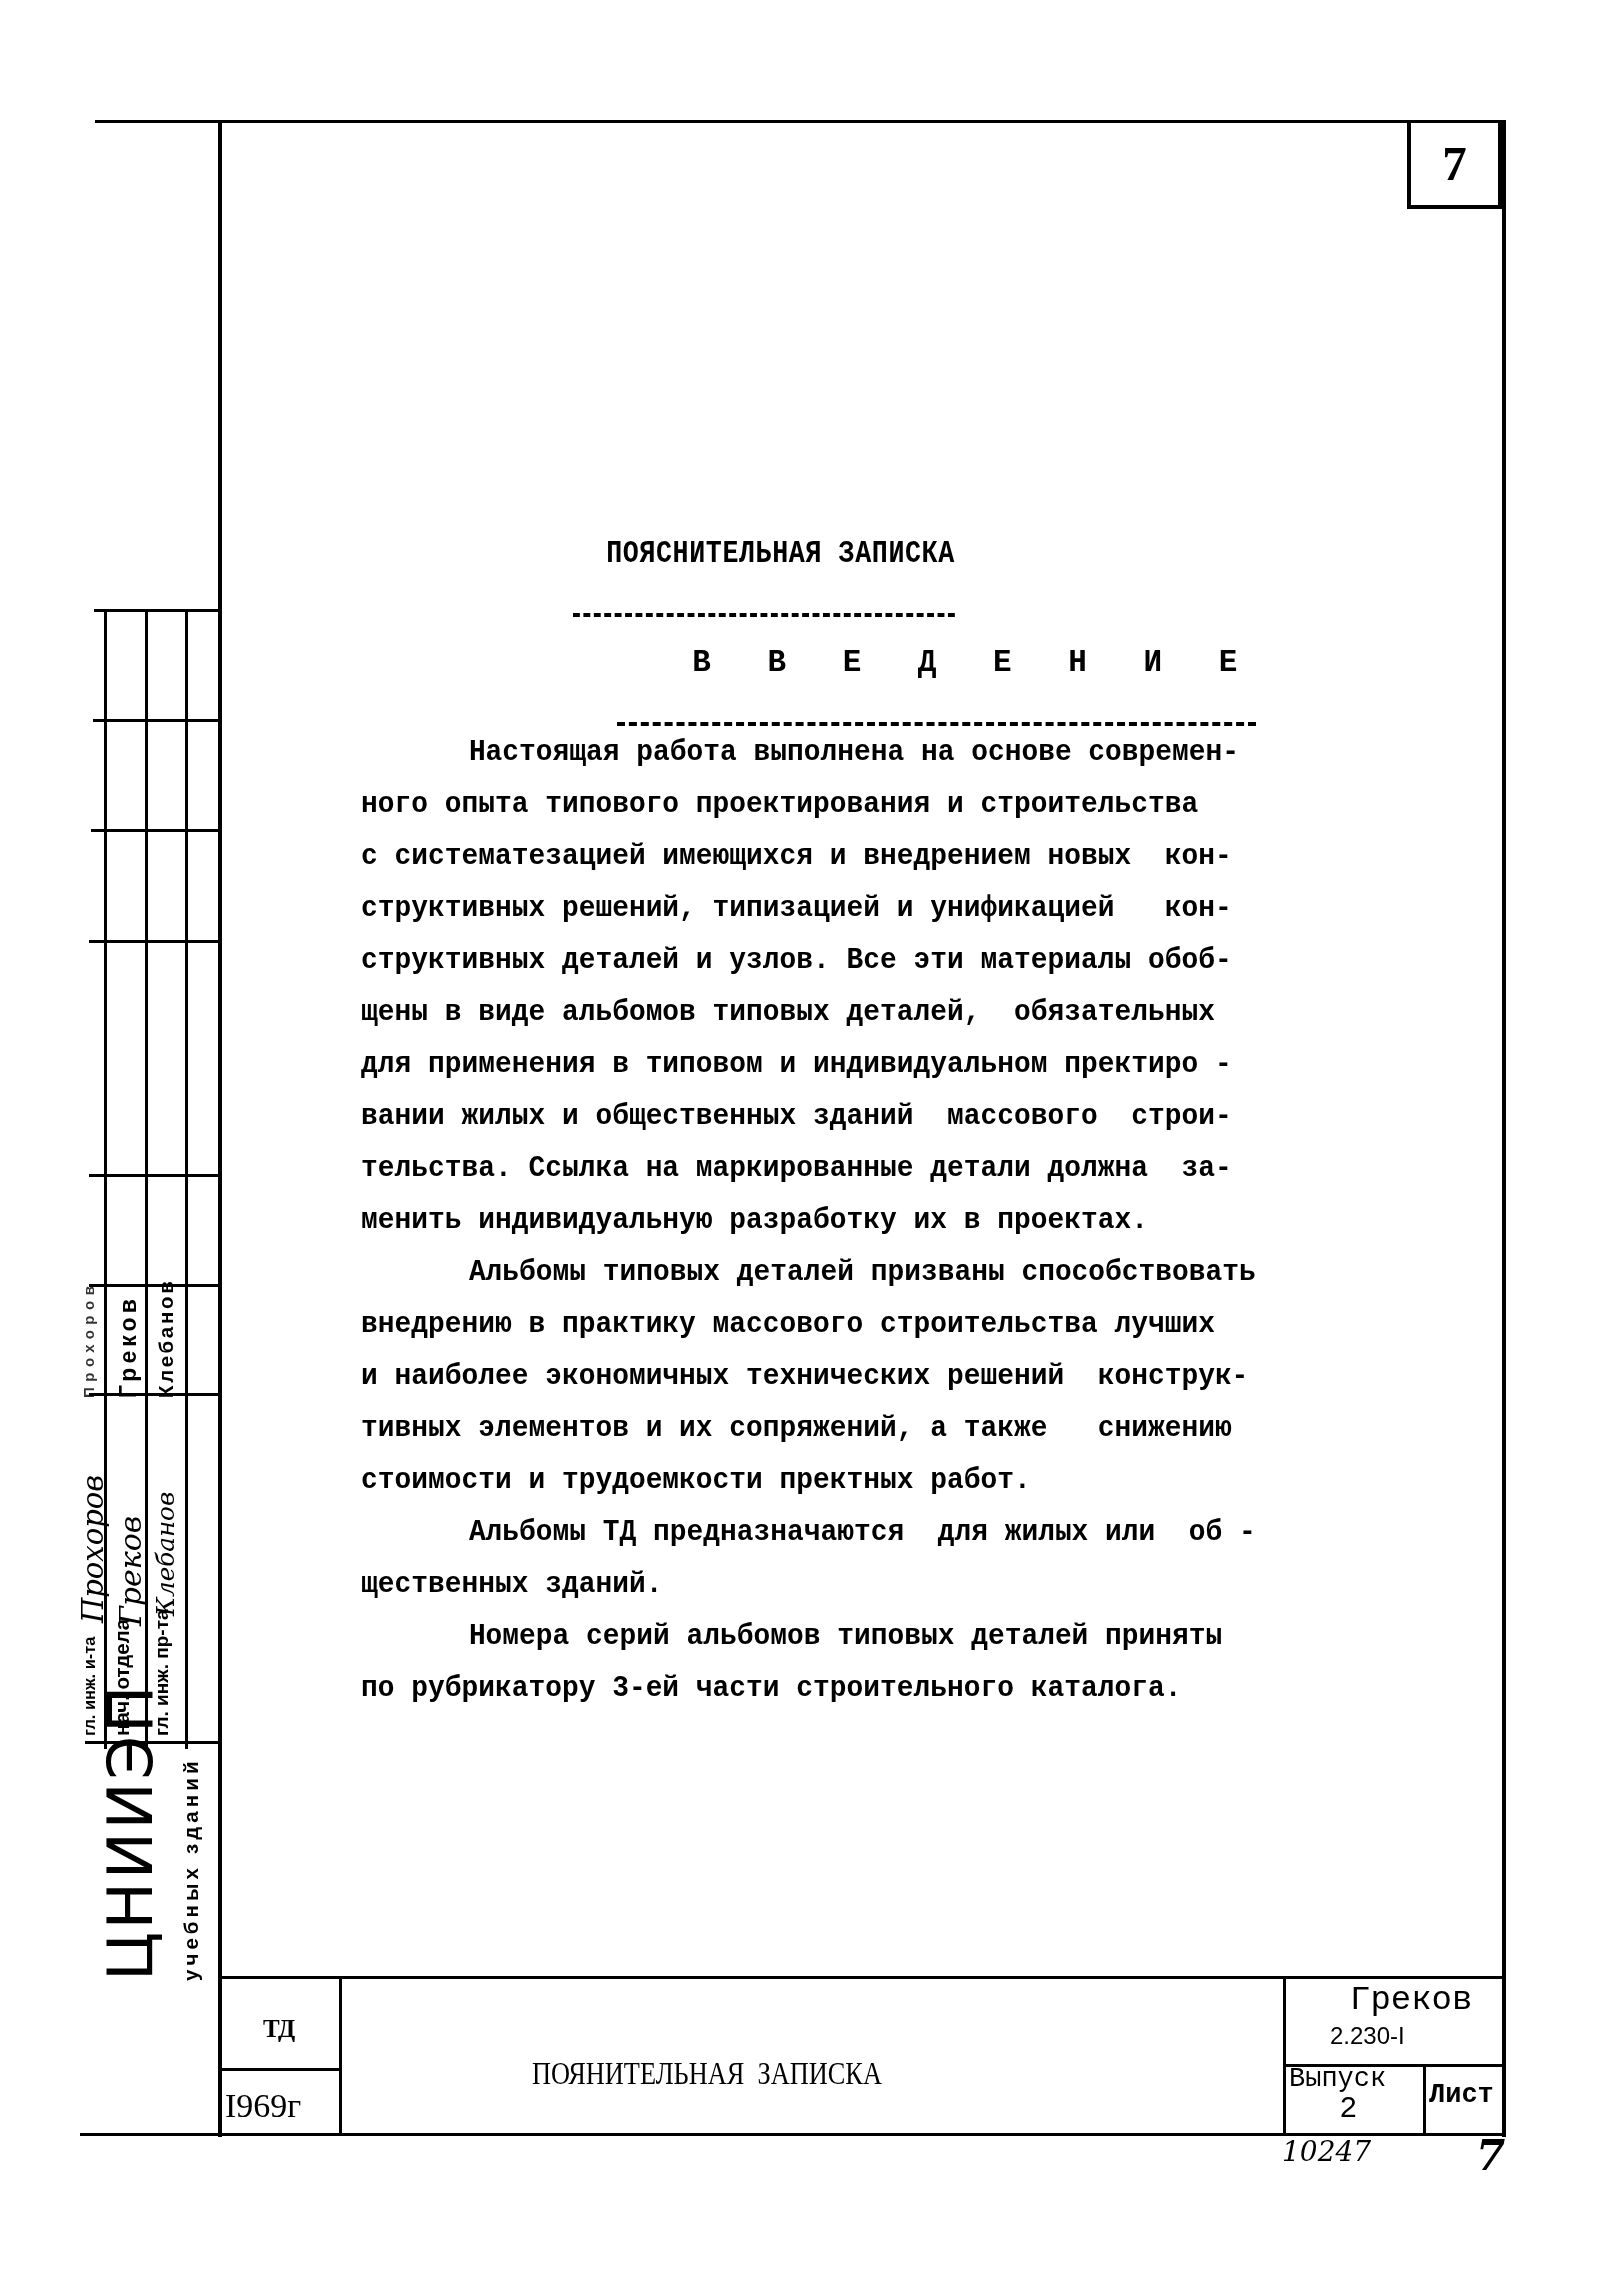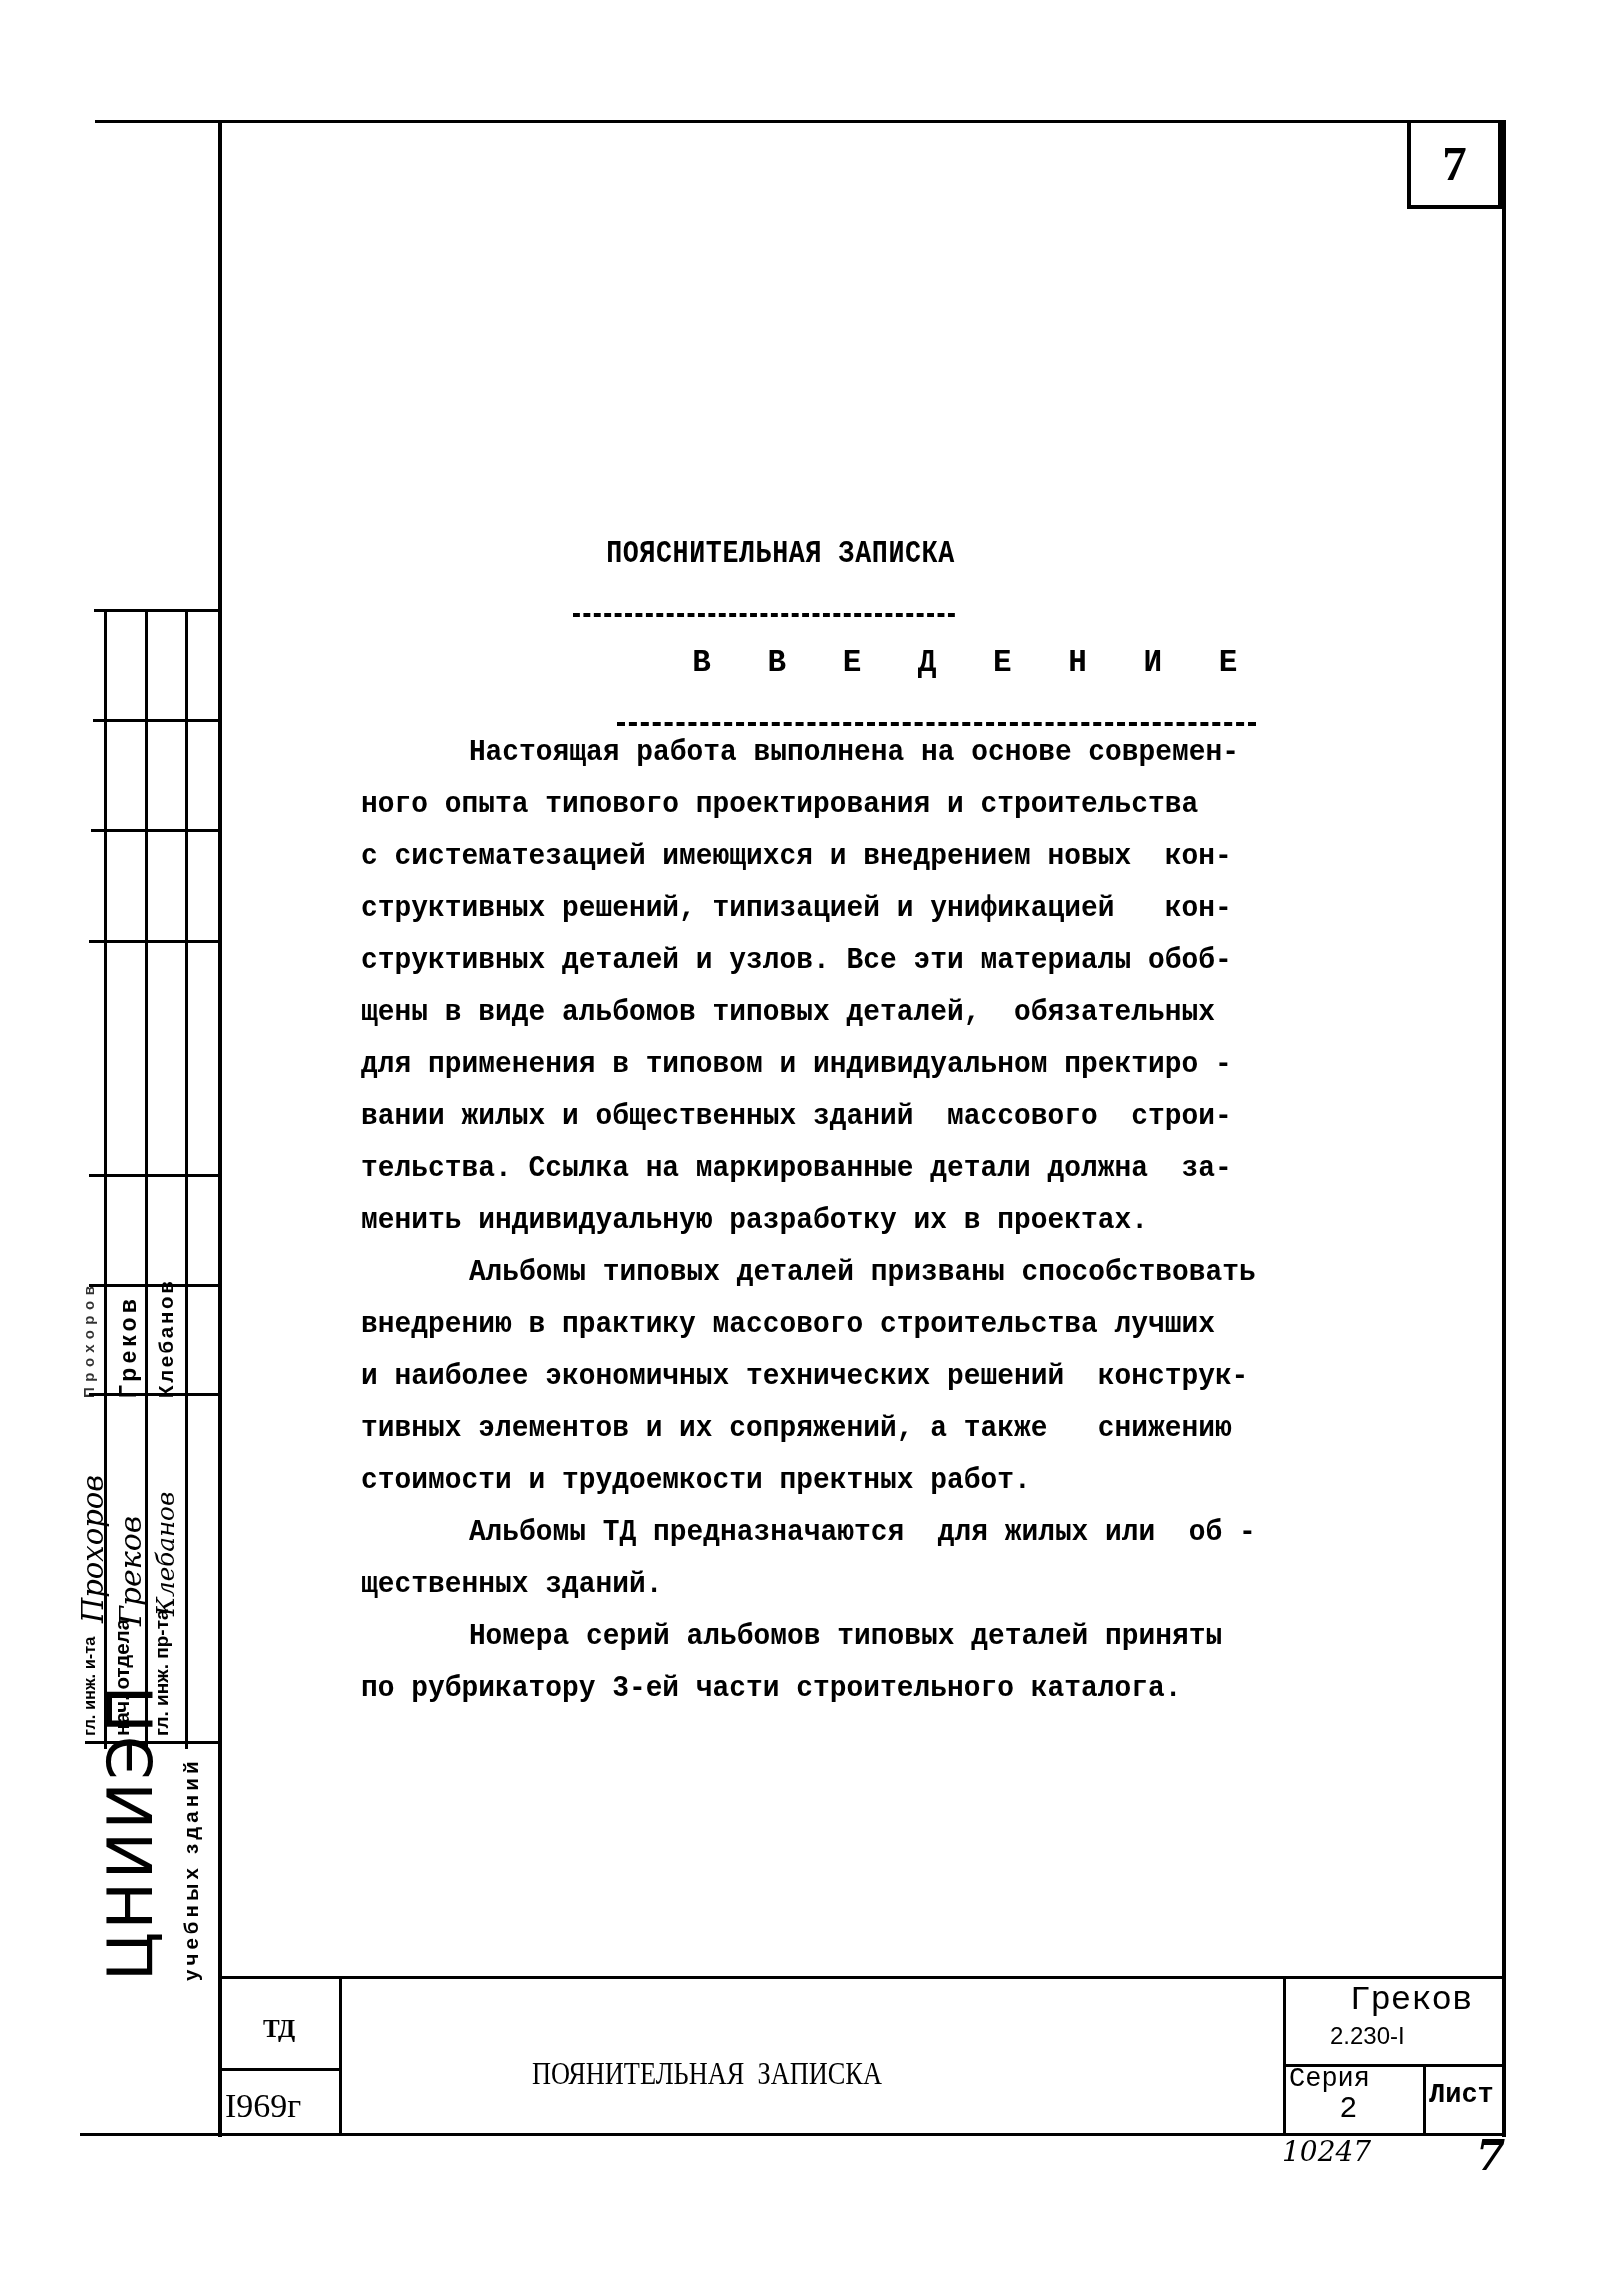--- a/index.html
+++ b/index.html
@@ -115,19 +115,19 @@
   <div class="hline" style="left:218px; top:2068px; width:123px;"></div>
   <div class="vline" style="left:1283px; top:1976px; height:160px;"></div>
   <div class="hline" style="left:1283px; top:2064px; width:222px;"></div>
   <div class="vline" style="left:1423px; top:2064px; height:72px;"></div>
 
   <span class="tb-text" style="left:263px; top:2015px; font-family:'Liberation Serif', serif; font-weight:bold; font-size:25px;">ТД</span>
   <span class="tb-text" style="left:225px; top:2087px; font-family:'Liberation Serif', serif; font-size:34px;text-align:right;">I969г</span>
   <span class="tb-text" style="left:532px; top:2056px; font-family:'Liberation Serif', serif; font-size:31px; transform:scaleX(0.85); transform-origin:left top; white-space:pre;">ПОЯНИТЕЛЬНАЯ  ЗАПИСКА</span>
   <span class="tb-text" style="left:1350px; top:1981px; font-family:'Liberation Mono', monospace; font-size:34px;">Греков</span>
   <span class="tb-text" style="left:1330px; top:2022px; font-family:'Liberation Sans', sans-serif; font-size:24px;">2.230-I</span>
-  <span class="tb-text" style="left:1289px; top:2066px; font-family:'Liberation Mono', monospace; font-size:27px; line-height:27px;">Серия</span>
+  <span class="tb-text" style="left:1289px; top:2066px; font-family:'Liberation Mono', monospace; font-size:27px; line-height:27px;">Выпуск</span>
   <span class="tb-text" style="left:1340px; top:2092px; font-family:'Liberation Sans', sans-serif; font-size:30px; line-height:30px;">2</span>
   <span class="tb-text" style="left:1429px; top:2080px; font-family:'Liberation Mono', monospace; font-weight:bold; font-size:27px;">Лист</span>
   <span class="tb-text" style="left:1282px; top:2135px; font-family:'DejaVu Serif', serif; font-style:italic; font-size:28px;">10247</span>
   <span class="tb-text" style="left:1476px; top:2131px; font-family:'DejaVu Serif', serif; font-style:italic; font-weight:bold; font-size:42px;">7</span>
 </div>
 
 
 </body></html>

